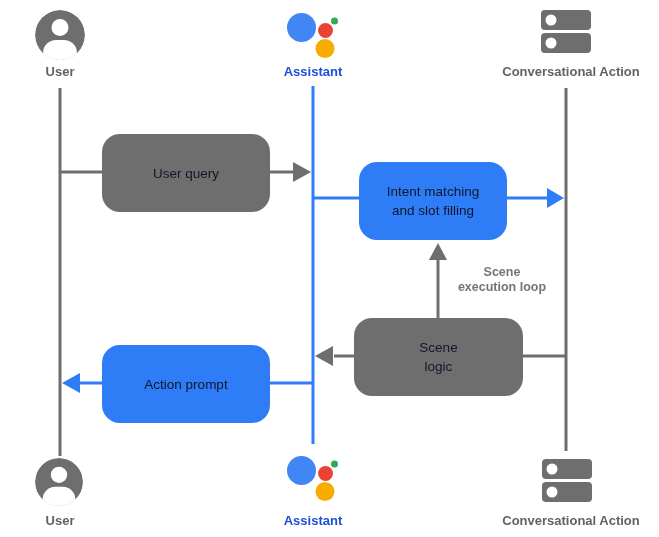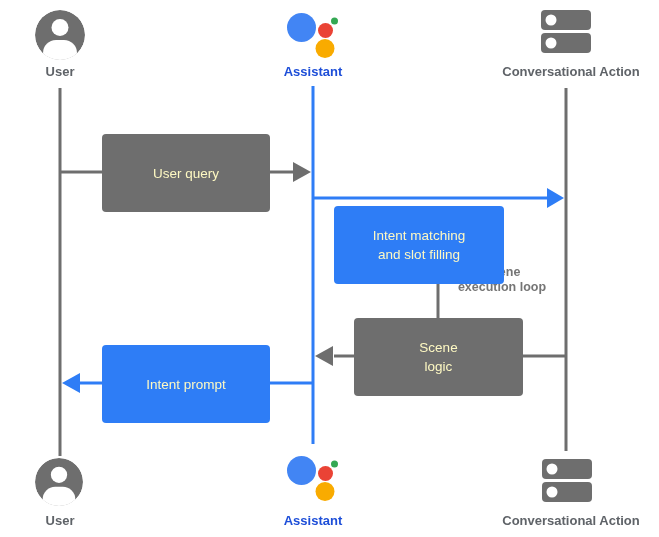--- a/index.html
+++ b/index.html
@@ -8,23 +8,23 @@
     width:659px;height:537px;
     background:#ffffff;
     font-family:"Liberation Sans", sans-serif;
     overflow:hidden;
   }
   svg{display:block;}
   .connectors{position:absolute;left:0;top:0;z-index:1;}
   .node{
     position:absolute;z-index:3;
     display:flex;align-items:center;justify-content:center;
-    color:#fef9c3;font-size:13.5px;line-height:19px;
+    color:#0f172a;font-size:13.5px;line-height:19px;
     text-align:center;white-space:pre-line;
-    border-radius:4px;
+    border-radius:18px;
   }
   .node.gray{background:#6e6e6e;}
   .node.blue{background:#2e7df6;}
   .actor-label{
     position:absolute;z-index:2;
     text-align:center;font-weight:bold;font-size:13px;
     color:#5f6368;
   }
   .actor-label.light{color:#1d4ed8;}
   .loop-label{
@@ -84,25 +84,25 @@
     <rect x="0" y="23" width="50" height="20" rx="4" fill="#6e6e6e"></rect>
     <circle cx="10" cy="10" r="5.5" fill="#ffffff"></circle>
     <circle cx="10" cy="33" r="5.5" fill="#ffffff"></circle>
   </svg>
 
   <div class="actor-label" style="left:10px;top:64px;width:100px;">User</div>
   <div class="actor-label light" style="left:263px;top:64px;width:100px;">Assistant</div>
   <div class="actor-label" style="left:471px;top:64px;width:200px;">Conversational Action</div>
 
   <div class="node gray" style="left:102px;top:134px;width:168px;height:78px;">User query</div>
-  <div class="node blue" style="left:334px;top:162px;width:170px;height:78px;margin-top:44px;">Intent matching
+  <div class="node blue" style="left:359px;top:162px;width:148px;height:78px;">Intent matching
 and slot filling</div>
   <div class="node gray" style="left:354px;top:318px;width:169px;height:78px;">Scene
 logic</div>
-  <div class="node blue" style="left:102px;top:345px;width:168px;height:78px;">Intent prompt</div>
+  <div class="node blue" style="left:102px;top:345px;width:168px;height:78px;">Action prompt</div>
 
   <div class="loop-label" style="left:437px;top:265px;width:130px;">Scene
 execution loop</div>
 
   <svg class="icon" style="left:35px;top:458px;" width="48" height="48" viewBox="0 0 50 50">
     <clipPath id="uclipBottom">
         <circle cx="25" cy="25" r="25"></circle>
       </clipPath>
     <g clip-path="url(#uclipBottom)">
       <circle cx="25" cy="25" r="25" fill="#6e6e6e"></circle>

